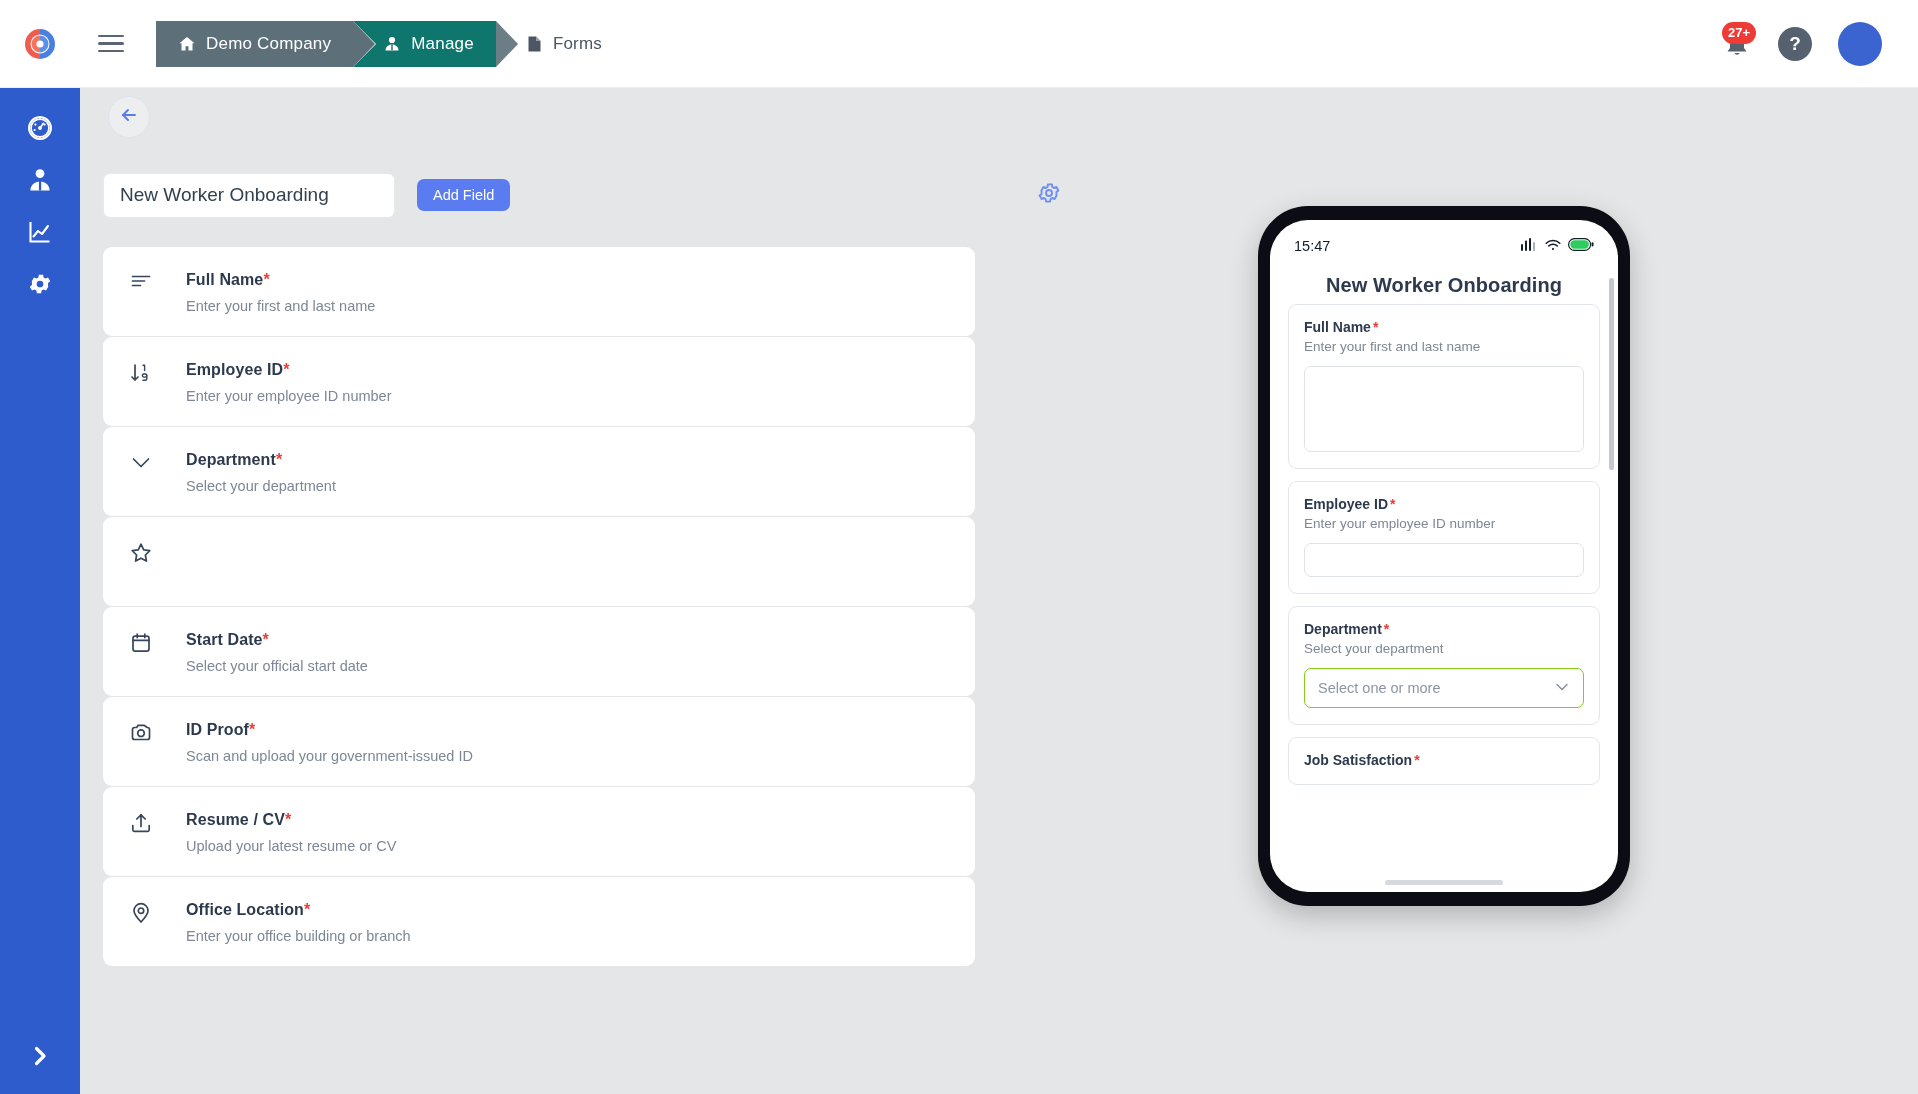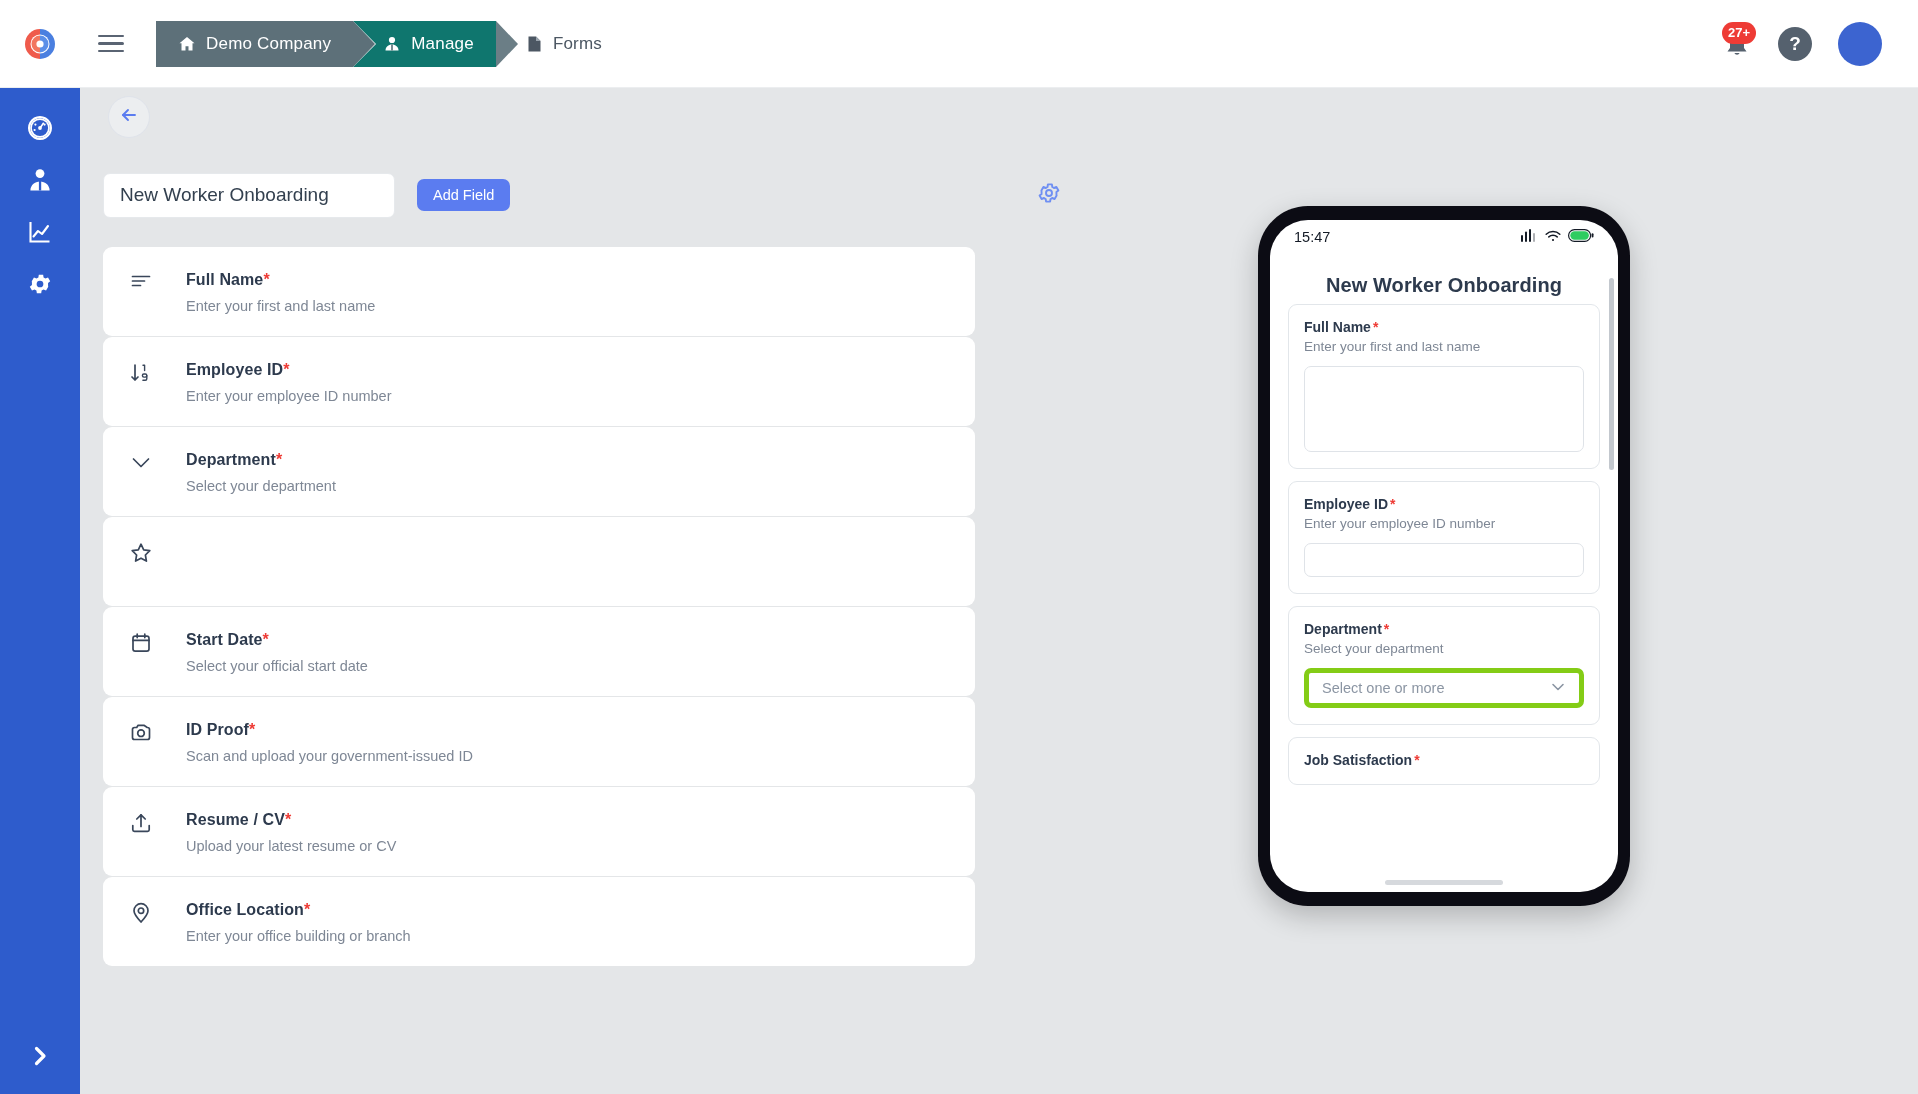--- a/index.html
+++ b/index.html
@@ -208,21 +208,21 @@
     box-shadow: 0 10px 28px rgba(0,0,0,.22);
   }
   .phone-screen {
     width: 100%; height: 100%;
     background: #ffffff;
     border-radius: 38px;
     overflow: hidden;
     position: relative;
   }
   .status-bar {
-    height: 34px; display: flex; align-items: center;
+    height: 34px; display: flex; align-items: flex-end;
     justify-content: space-between;
     padding: 0 24px 0 24px;
     font-size: 14.5px; color: #141b26; font-weight: 500;
   }
   .status-right { display: flex; align-items: center; gap: 7px; }
   .phone-title {
     text-align: center;
     font-size: 20px; font-weight: bold; color: #2d3a4d;
     margin-top: 20px; margin-bottom: 18px;
     letter-spacing: .1px;
@@ -243,21 +243,21 @@
   }
   .p-label .req { color: #ee3b35; margin-left: 2px; }
   .p-desc { font-size: 13.5px; color: #7e8795; margin-top: 4px; }
   .p-input {
     margin-top: 12px; border: 1px solid #dfe3e8;
     border-radius: 7px; background: #fff;
   }
   .p-input.tall { height: 86px; }
   .p-input.short { height: 34px; }
   .p-select {
-    margin-top: 12px; border: 5px solid #84cc16;
+    margin-top: 12px; border: 1px solid #84cc16;
     border-radius: 7px; height: 40px;
     display: flex; align-items: center; justify-content: space-between;
     padding: 0 13px;
     font-size: 14.5px; color: #8b95a3;
   }
   .p-scrollbar {
     position: absolute; top: 58px; right: 4px;
     width: 5px; height: 192px;
     background: #c3c8ce; border-radius: 3px;
   }

